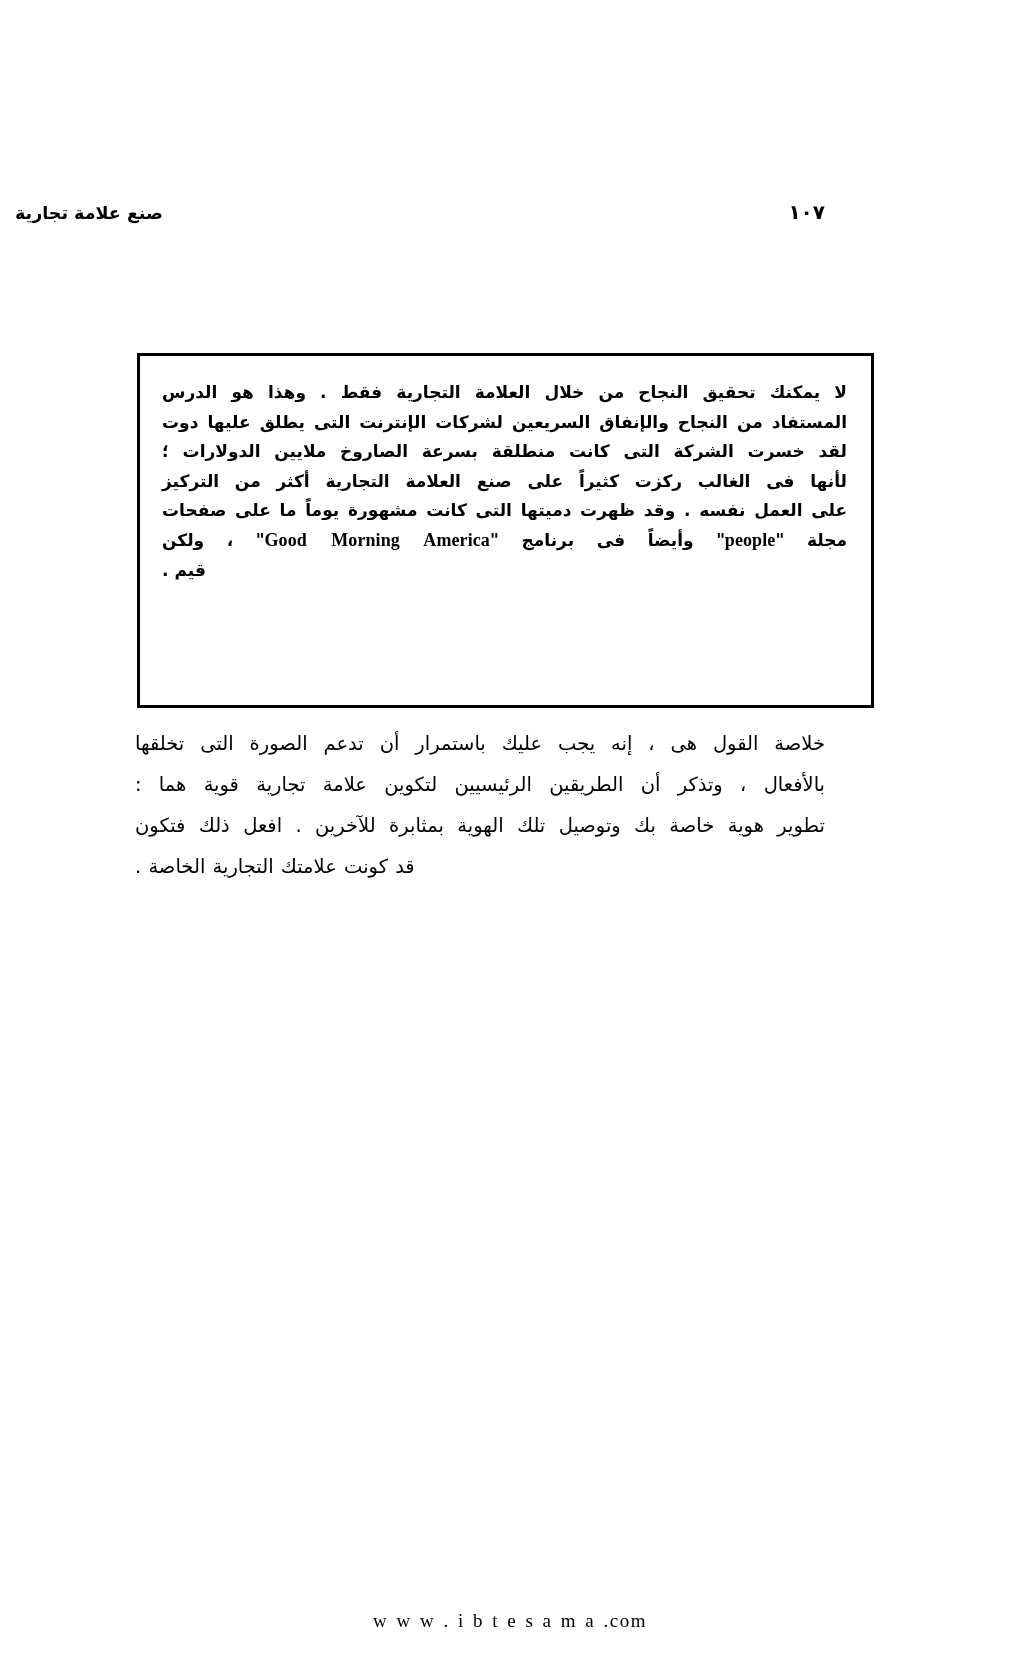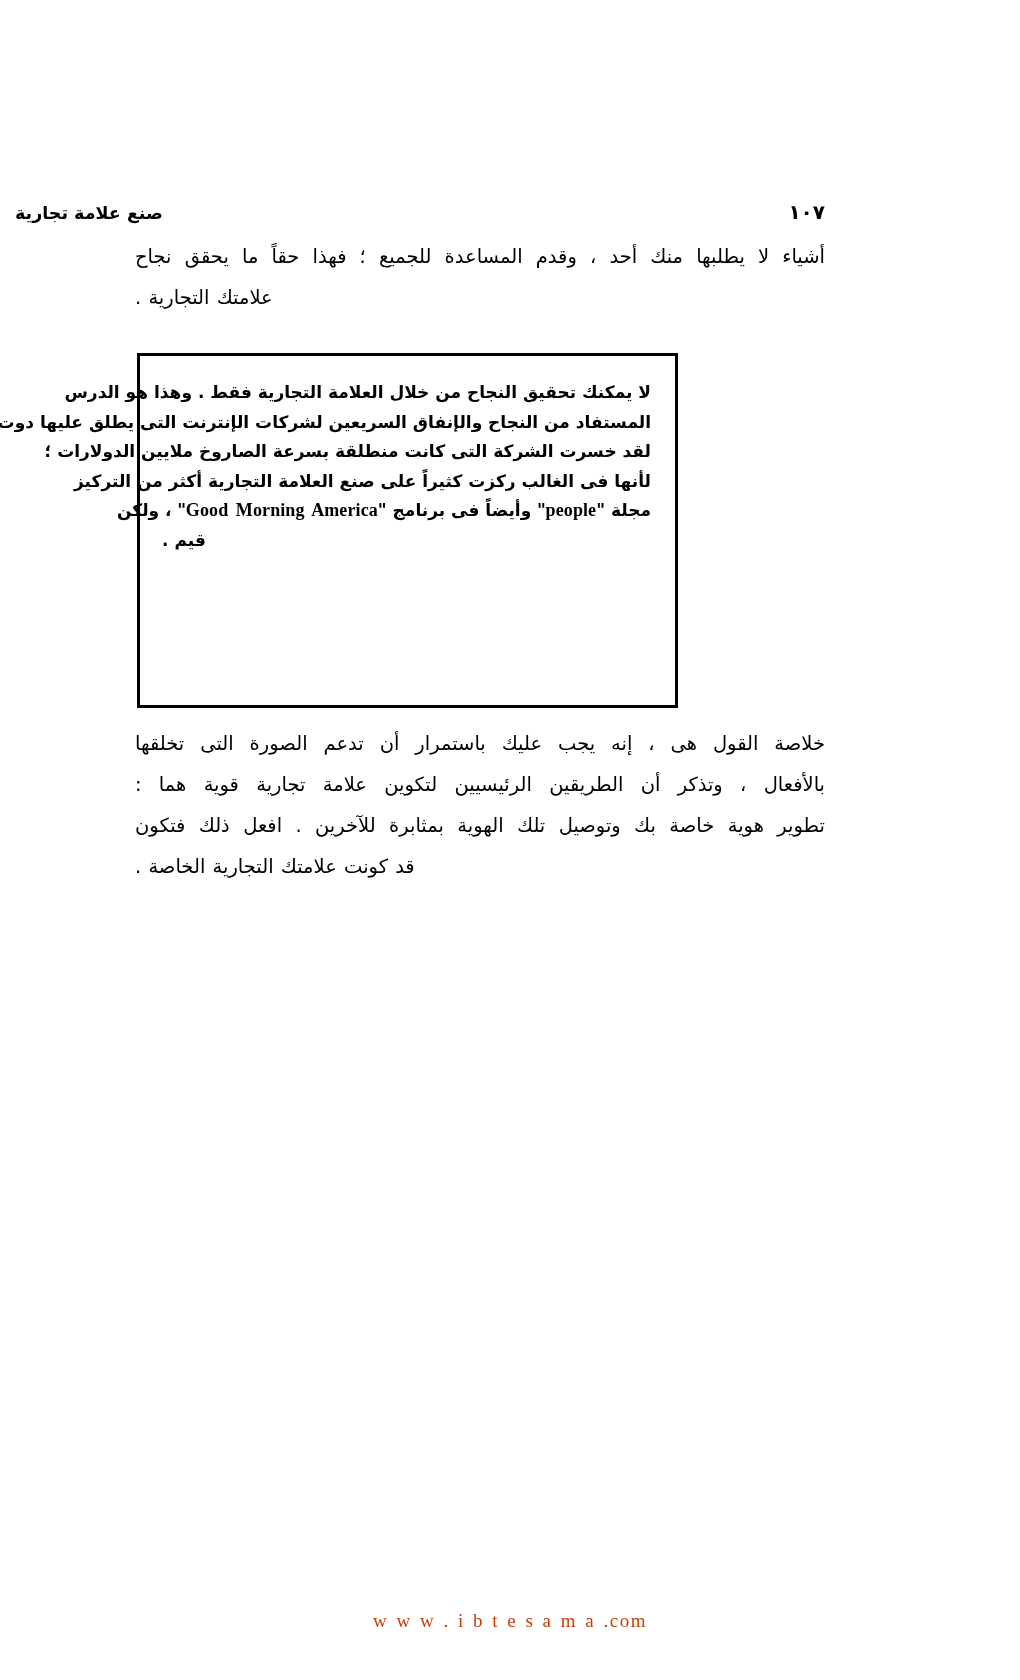--- a/index.html
+++ b/index.html
@@ -72,21 +72,21 @@
   }
   .intro-para .ln.last {
     text-align: left;
   }
 
   
   .callout-box {
     position: absolute;
     top: 353px;
     left: 137px;
-    width: 541px;
+    width: 737px;
     height: 355px;
     border: 3px solid #000000;
     box-sizing: border-box;
     background: #ffffff;
   }
   .callout-inner {
     position: absolute;
     top: 22px;
     left: 22px;
     right: 24px;
@@ -142,52 +142,49 @@
   
   .footer-watermark {
     position: absolute;
     bottom: 48px;
     left: 0;
     width: 1020px;
     text-align: center;
     direction: ltr;
     font-family: "Liberation Serif", "DejaVu Serif", serif;
     font-size: 19px;
-    color: #c2410c;
+    color: #000000;
     letter-spacing: 1.5px;
     word-spacing: 2px;
   }
 </style>
 </head>
 <body>
 
 <div class="page">
 
   <div class="page-header">
     <div class="header-title">صنع علامة تجارية</div>
     <div class="page-number">١٠٧</div>
   </div>
 
-  <div class="intro-para">
-    <span class="ln first">أشياء لا يطلبها منك أحد ، وقدم المساعدة للجميع ؛ فهذا حقاً ما يحقق نجاح</span>
-    <span class="ln last">علامتك التجارية .</span>
-  </div>
 
   <div class="callout-box">
     <div class="callout-inner">
 
       <span class="cl">لا يمكنك تحقيق النجاح من خلال العلامة التجارية فقط . وهذا هو الدرس</span>
 
       <span class="cl">المستفاد من النجاح والإنفاق السريعين لشركات الإنترنت التى يطلق عليها دوت</span>
 
 
       <span class="cl">لقد خسرت الشركة التى كانت منطلقة بسرعة الصاروخ ملايين الدولارات ؛</span>
 
       <span class="cl">لأنها فى الغالب ركزت كثيراً على صنع العلامة التجارية أكثر من التركيز</span>
 
+      <span class="cl">على العمل نفسه . وقد ظهرت دميتها التى كانت مشهورة يوماً ما على صفحات</span>
 
       <span class="cl"><span>مجلة "</span><span class="latin">people</span><span>" وأيضاً فى برنامج "</span><span class="latin wide">Good  Morning  America</span><span>" ، ولكن</span></span>
 
 
       <span class="cl tail">قيم .</span>
     </div>
   </div>
 
   <div class="closing-para">
     <span class="ln">خلاصة القول هى ، إنه يجب عليك باستمرار أن تدعم الصورة التى تخلقها</span>

